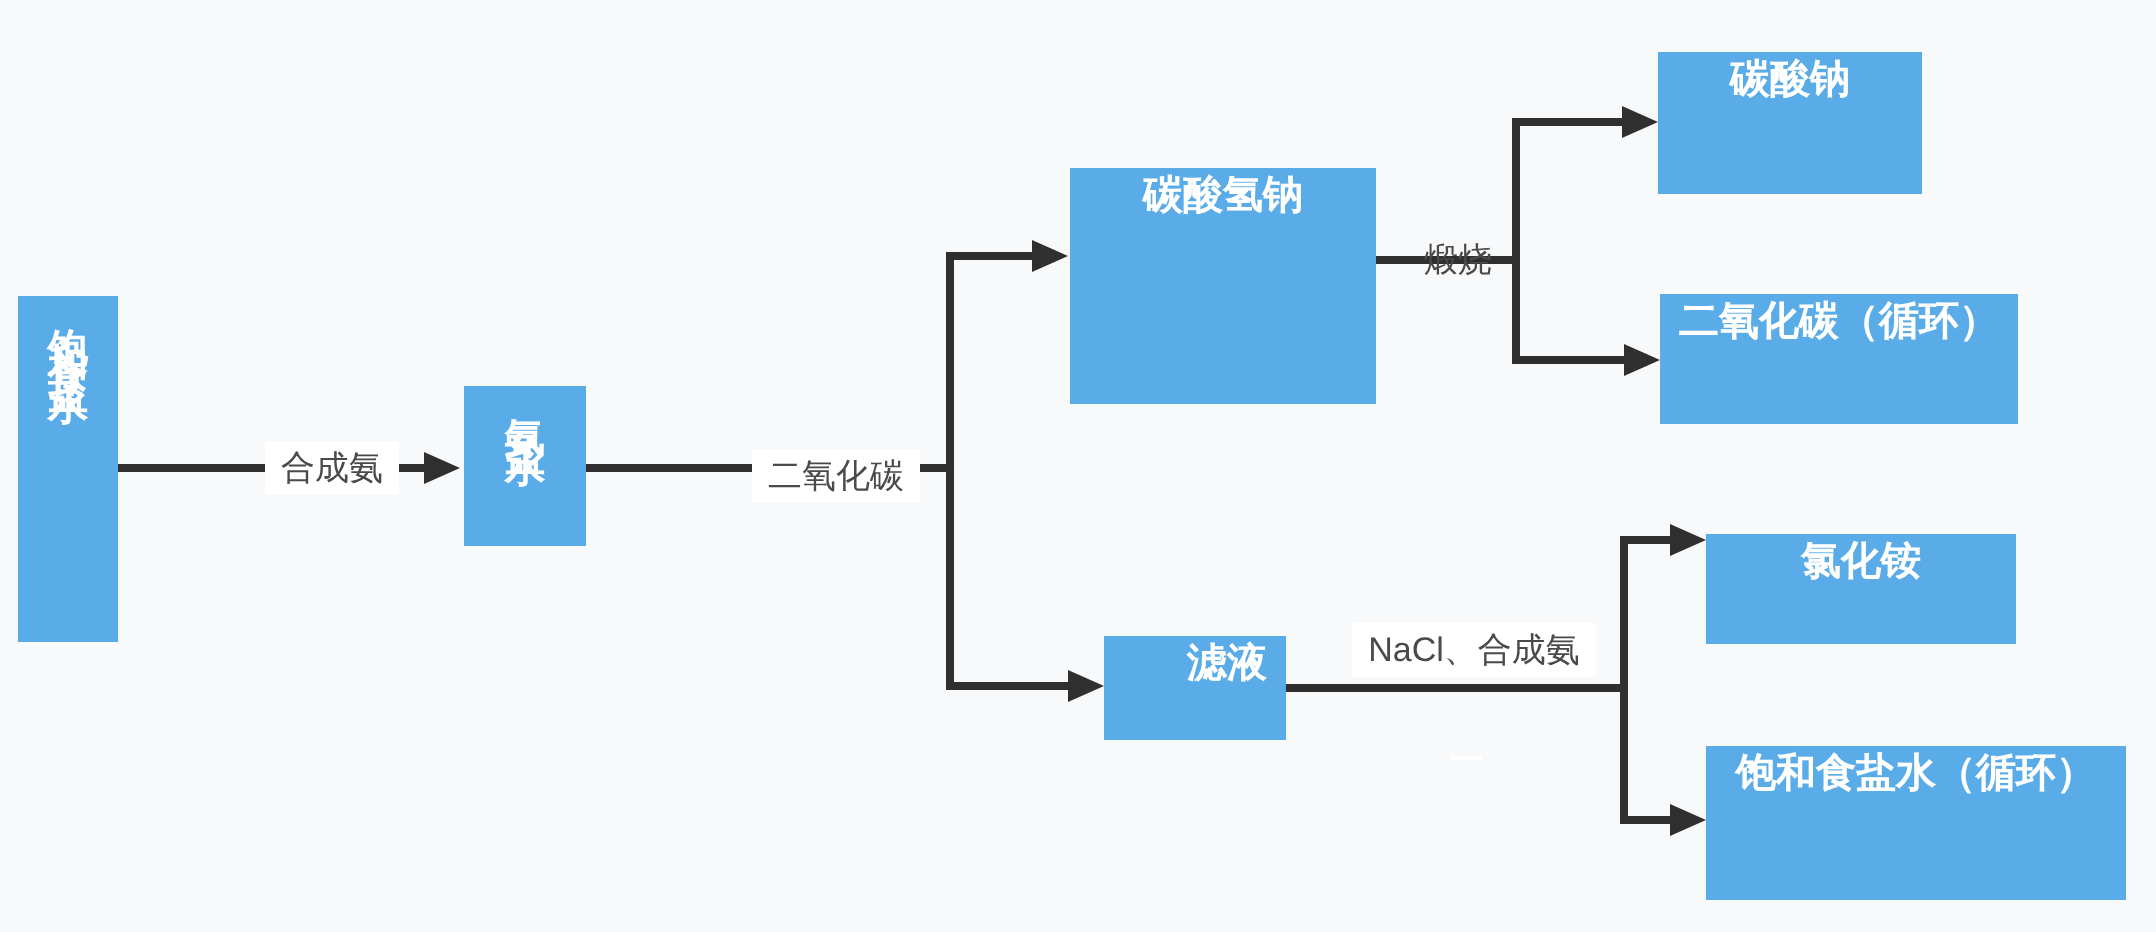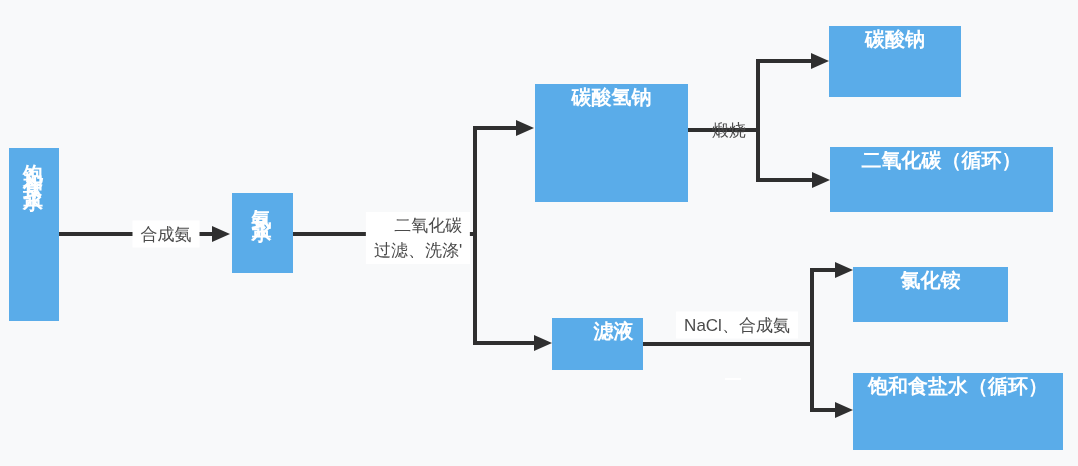--- a/index.html
+++ b/index.html
@@ -108,41 +108,40 @@
   </div>
 
   <div class="node" style="left:535px; top:84px; width:153px; height:118px;">
     <span>碳酸氢钠</span>
   </div>
 
   <div class="node" style="left:829px; top:26px; width:132px; height:71px;">
     <span>碳酸钠</span>
   </div>
 
-  <div class="node" style="left:830px; top:147px; width:223px; height:65px;">
+  <div class="node" style="left:830px; top:147px; width:179px; height:65px;">
     <span>二氧化碳（循环）</span>
   </div>
 
   <div class="node" style="left:552px; top:318px; width:91px; height:52px;padding-left:32px;">
     <span>滤液</span>
   </div>
 
   <div class="node" style="left:853px; top:243px; width:155px; height:55px;margin-top:24px;">
     <span>氯化铵</span>
   </div>
 
   <div class="node" style="left:853px; top:373px; width:210px; height:77px;">
     <span>饱和食盐水（循环）</span>
   </div>
 
   <div class="elabel" style="left:166px; top:234px;">合成氨</div>
 
   <div class="elabel" style="left:374px; top:238px;margin-left:44px;">
     <span class="lline">二氧化碳</span>
-    <span class="lline">过滤、洗涤'</span>
   </div>
 
   <div class="elabel nobg" style="left:729px; top:130px;">煅烧</div>
 
   <div class="elabel" style="left:737px; top:325px;">NaCl、合成氨</div>
 
   <div class="elabel" style="left:733px; top:379px;">
   </div>
 
 </div>

